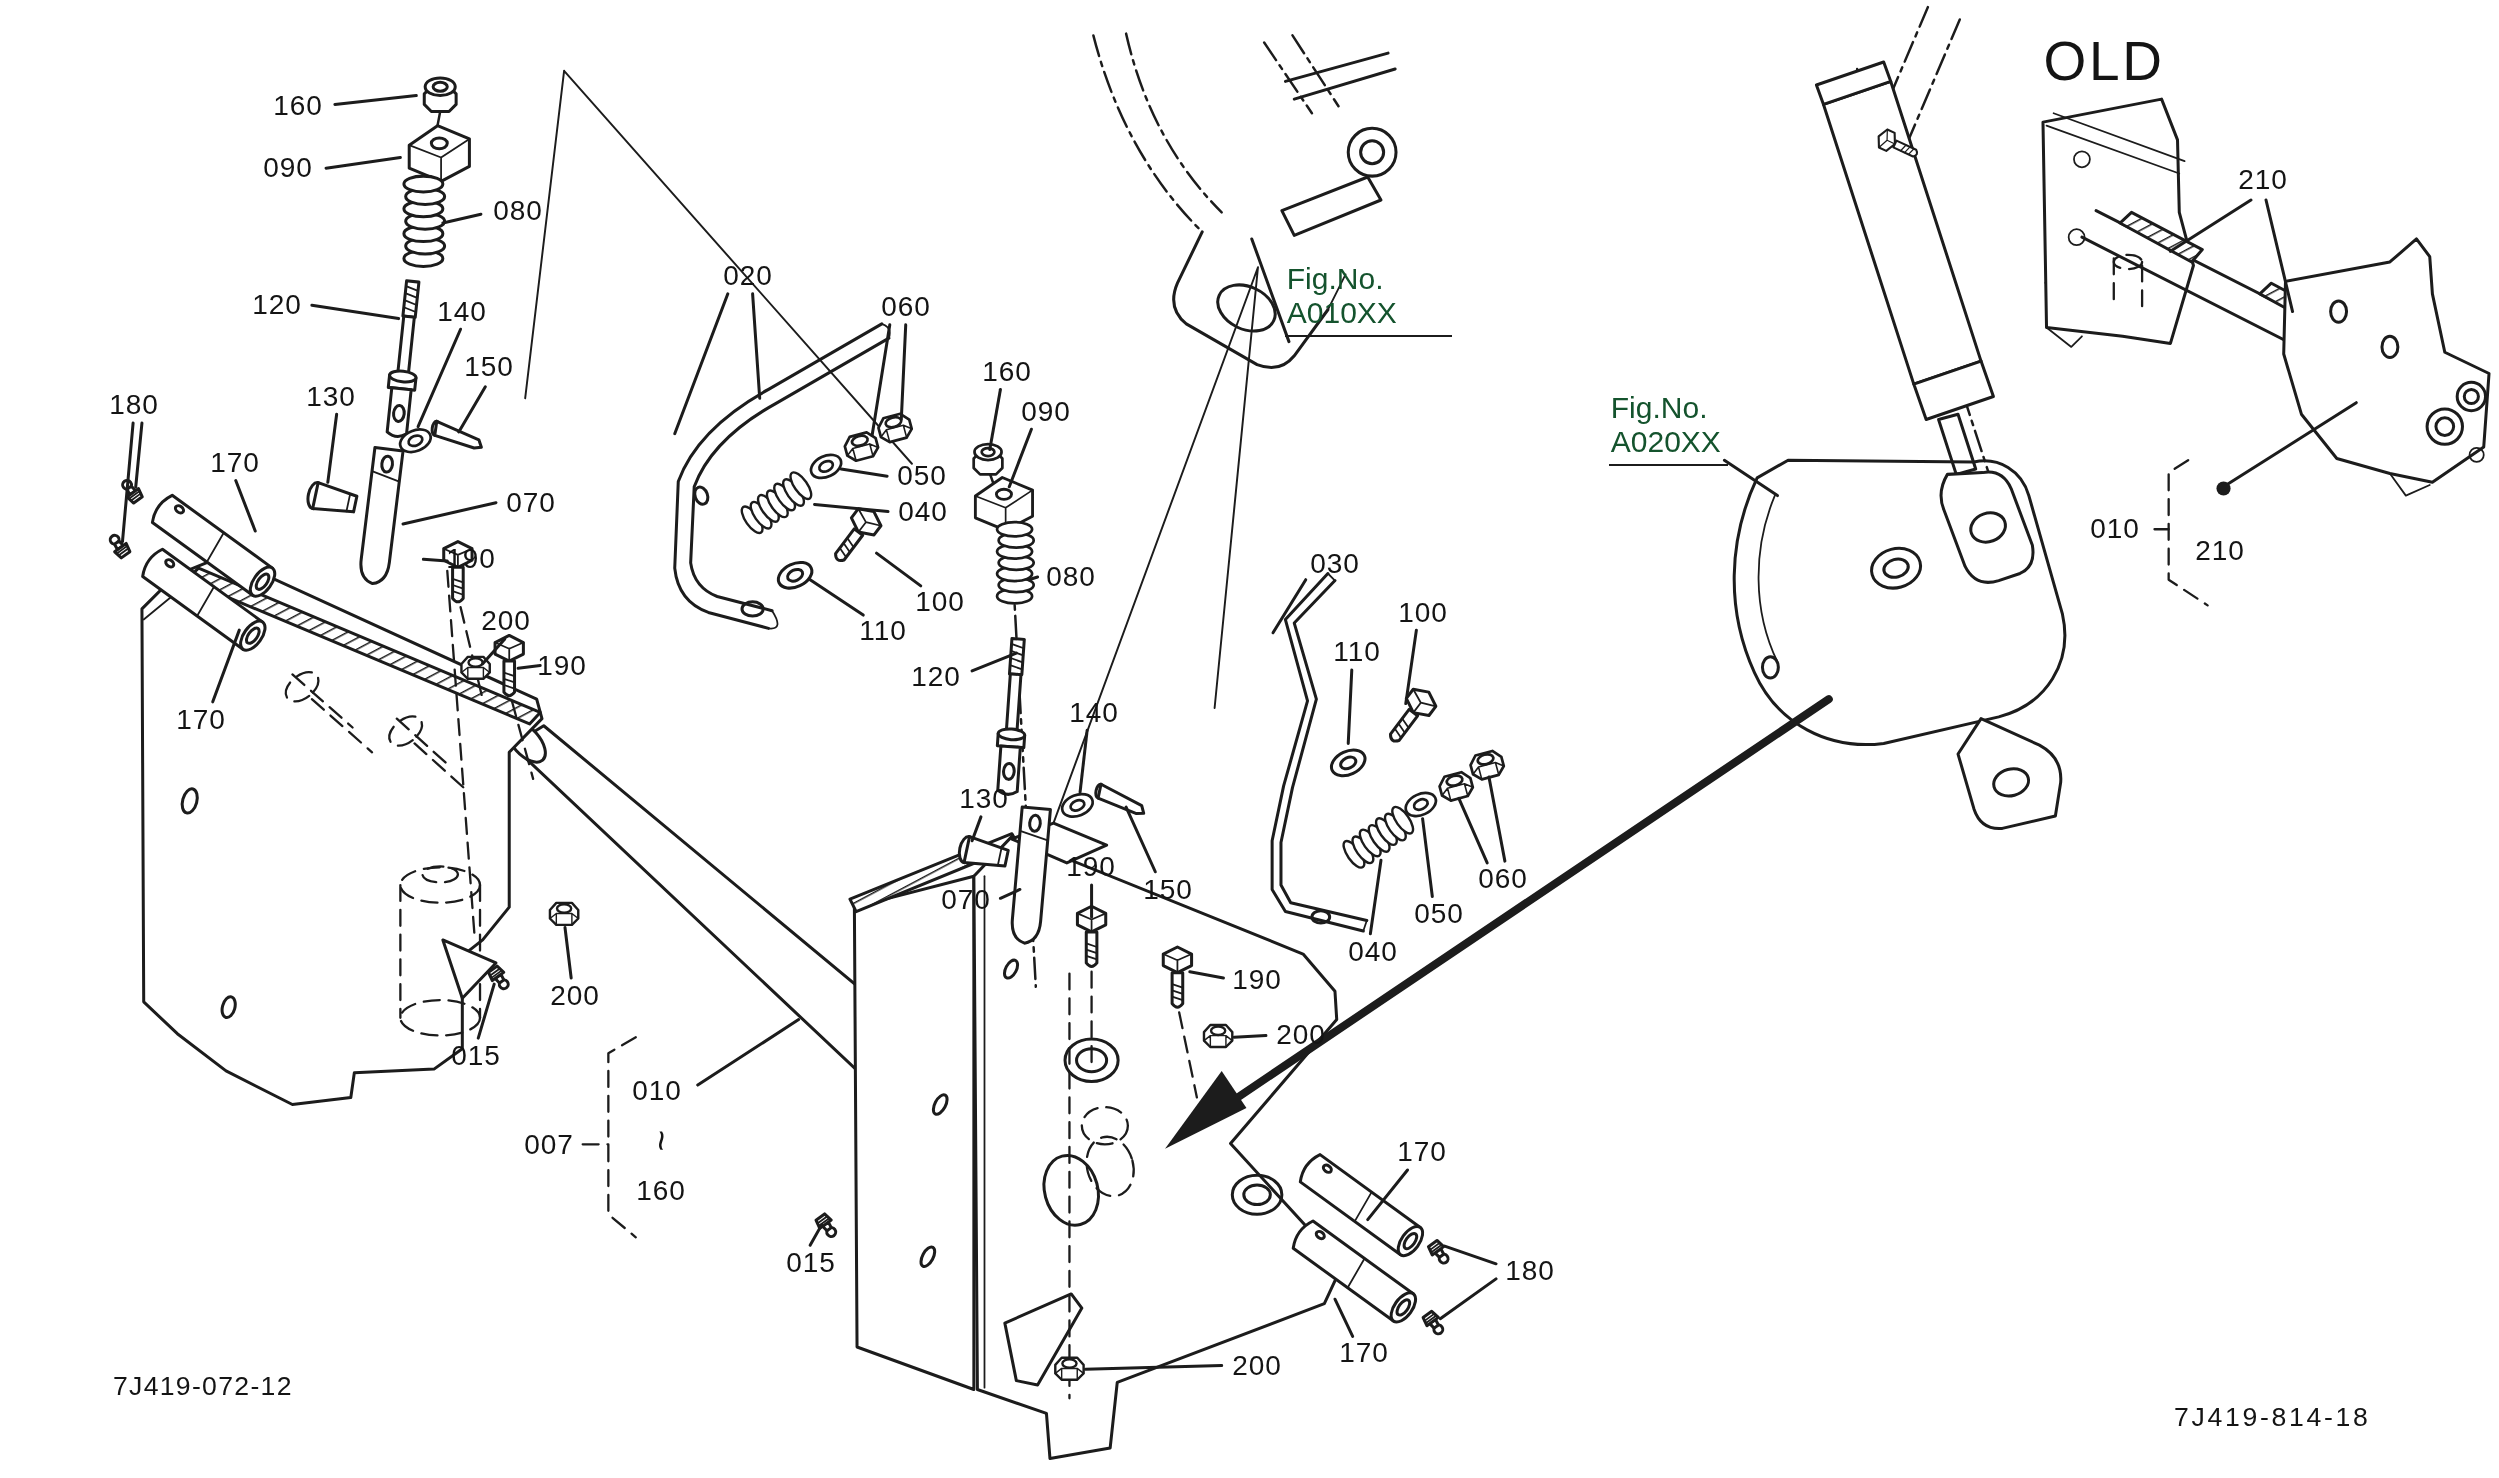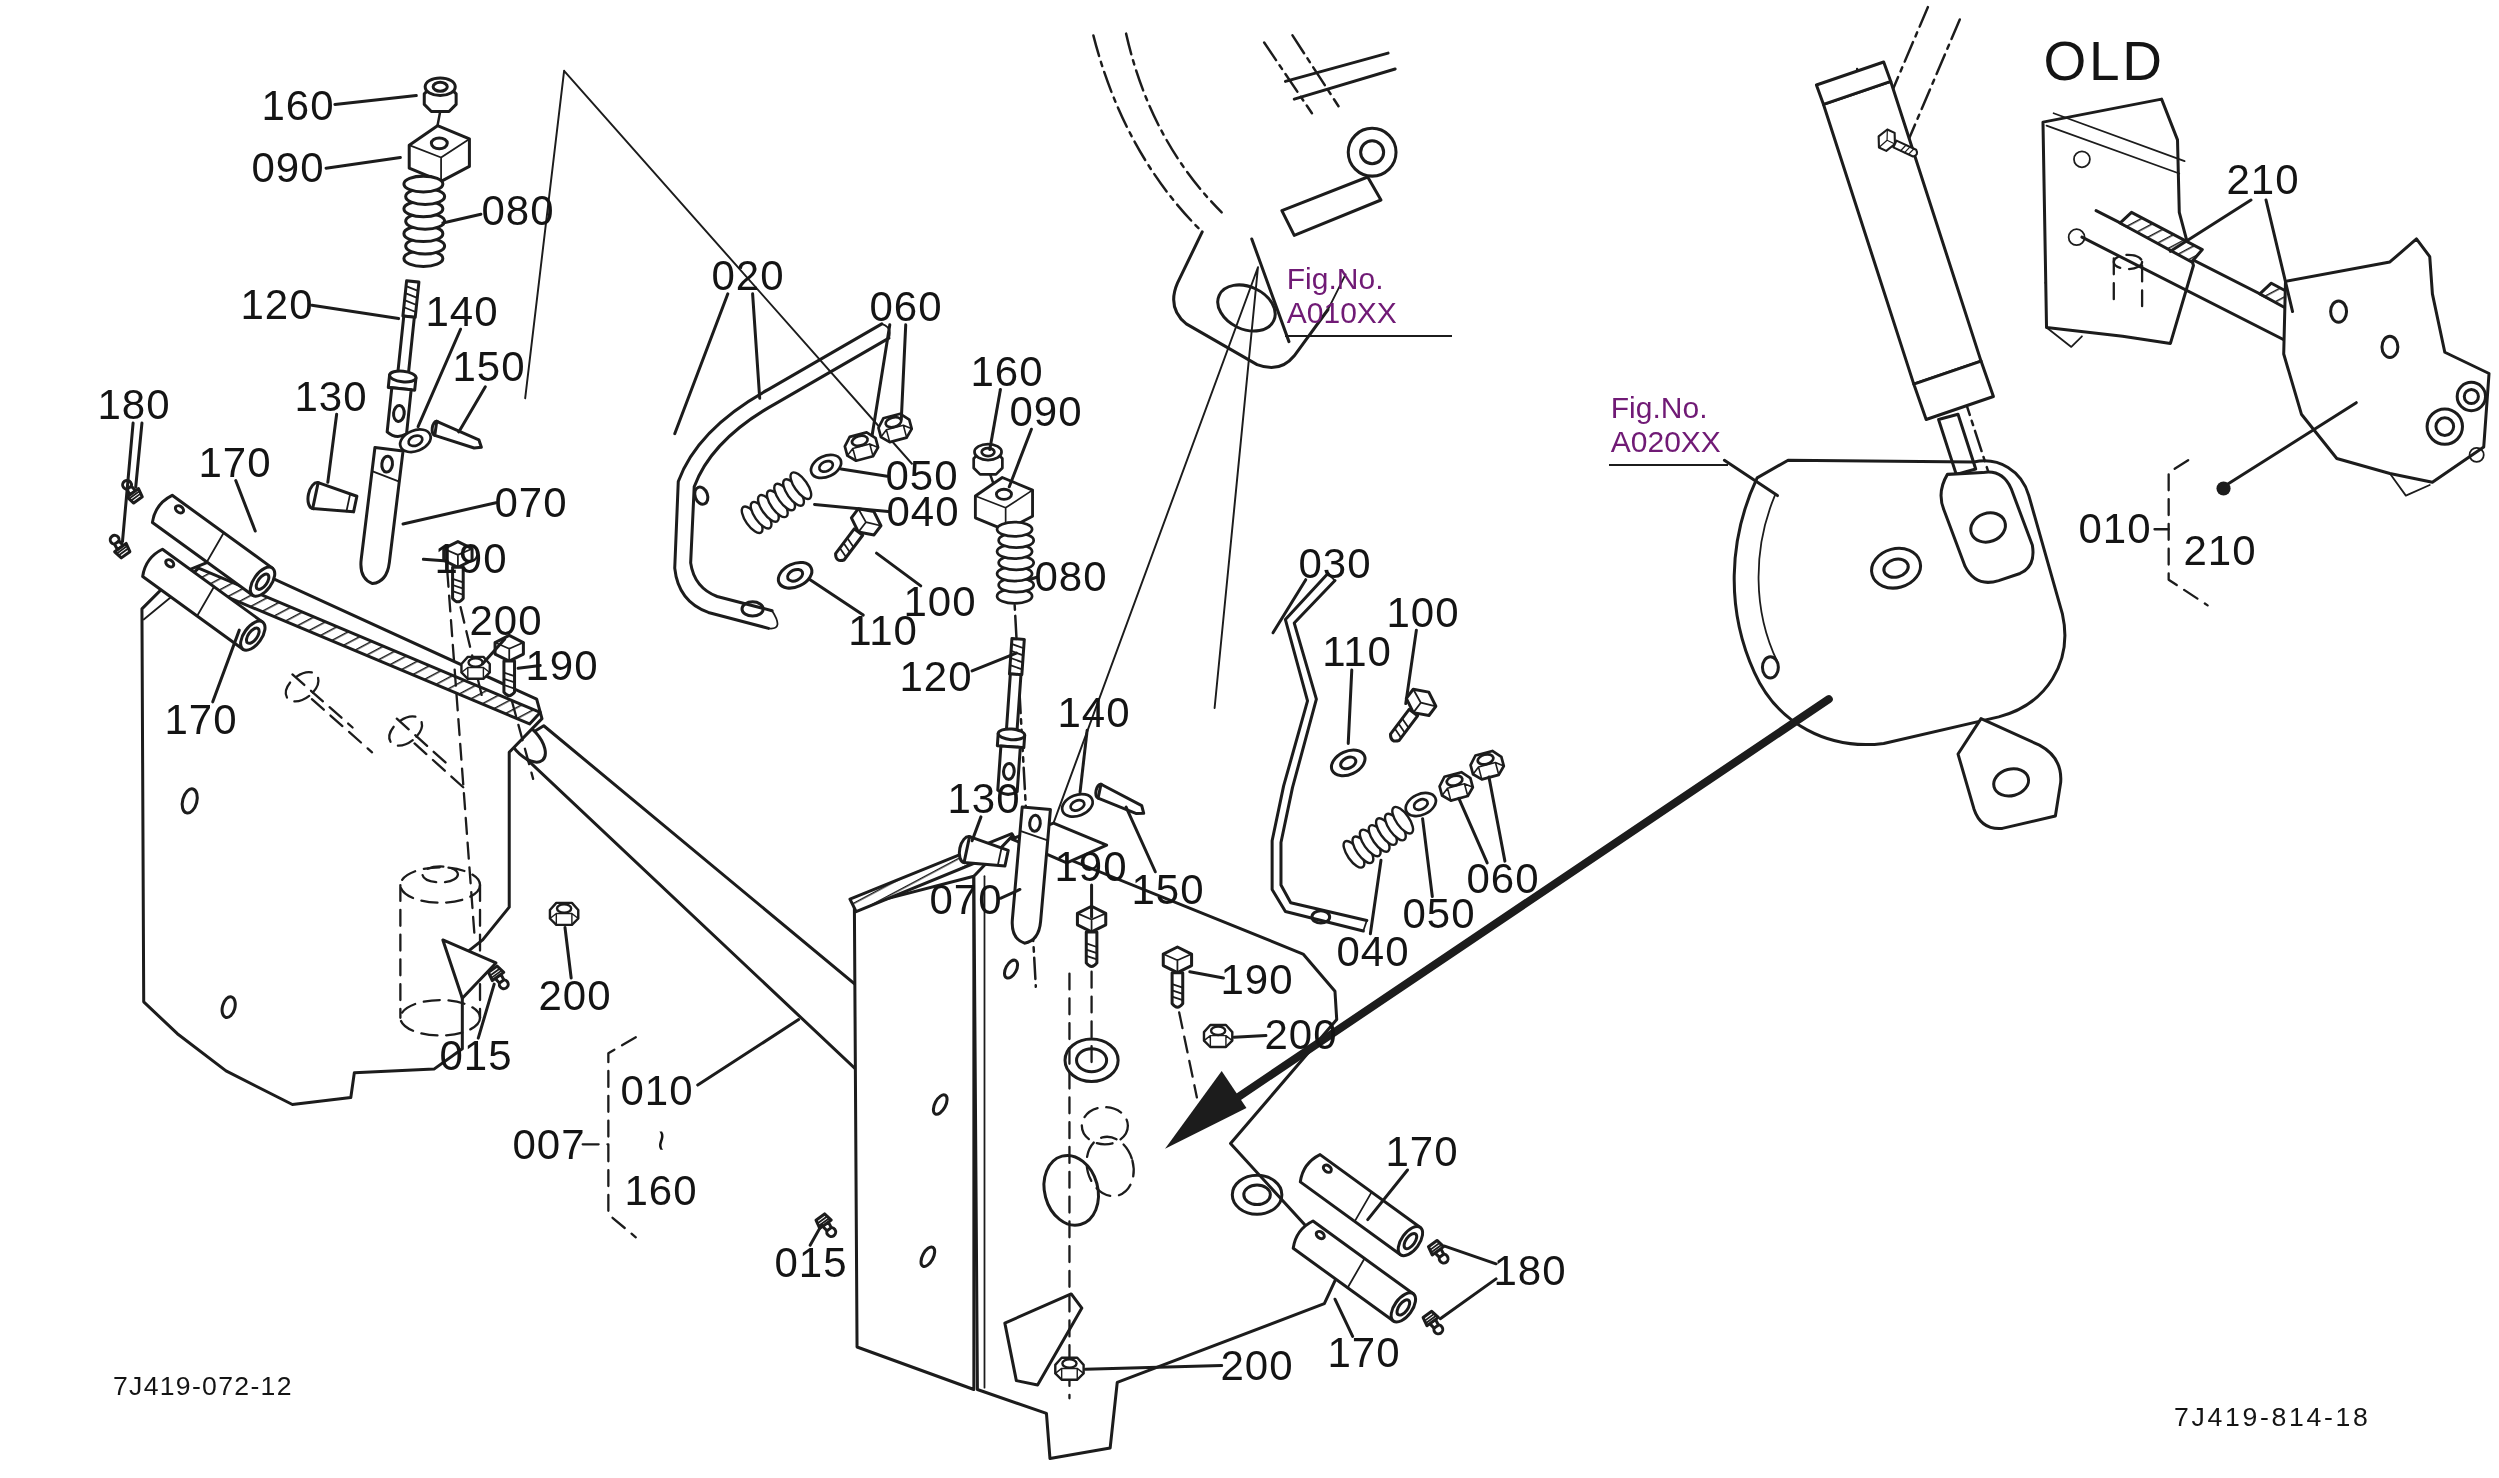--- a/index.html
+++ b/index.html
@@ -10,25 +10,25 @@
   #art path,#art line,#art ellipse,#art circle,#art polygon,#art polyline{
      stroke:#1c1c1c;stroke-width:3.4;fill:none;stroke-linecap:round;stroke-linejoin:round;}
   #art .fw{fill:#ffffff;}
   #art .fd{fill:#1c1c1c;stroke:none;}
   #art .thin{stroke-width:2;}
   #art .ld{stroke-width:2.2;}
   #art .thick{stroke-width:9;}
   #art .dash{stroke-dasharray:18 10;stroke-width:2.6;}
   #art .dd{stroke-dasharray:24 7 5 7;stroke-width:2.8;}
   #art .hatch{fill:url(#hatchp);}
-  .callout{position:absolute;transform:translate(-50%,-50%);font-size:42px;color:#141414;
+  .callout{position:absolute;transform:translate(-50%,-50%);font-size:28px;color:#141414;
            white-space:nowrap;letter-spacing:0.9px;}
   .callout.lg{font-size:55px;letter-spacing:2.7px;}
   .callout.tilde{font-size:37px;transform:translate(-50%,-50%) rotate(90deg);}
-  .figref{position:absolute;font-size:30px;line-height:1.14;color:#701a75;
+  .figref{position:absolute;font-size:30px;line-height:1.14;color:#14532d;
           border-bottom:2.7px solid #1c1c1c;padding:0 7px 4.4px 1.8px;}
   .dwgcode{position:absolute;font-size:26.6px;color:#141414;letter-spacing:1.3px;}
   .dwgcode.right{letter-spacing:2.7px;}
 </style>
 </head>
 <body>
 
 <div class="stage">
 
 <svg id="art" width="2500" height="1478" viewBox="0 0 2824 1670">

